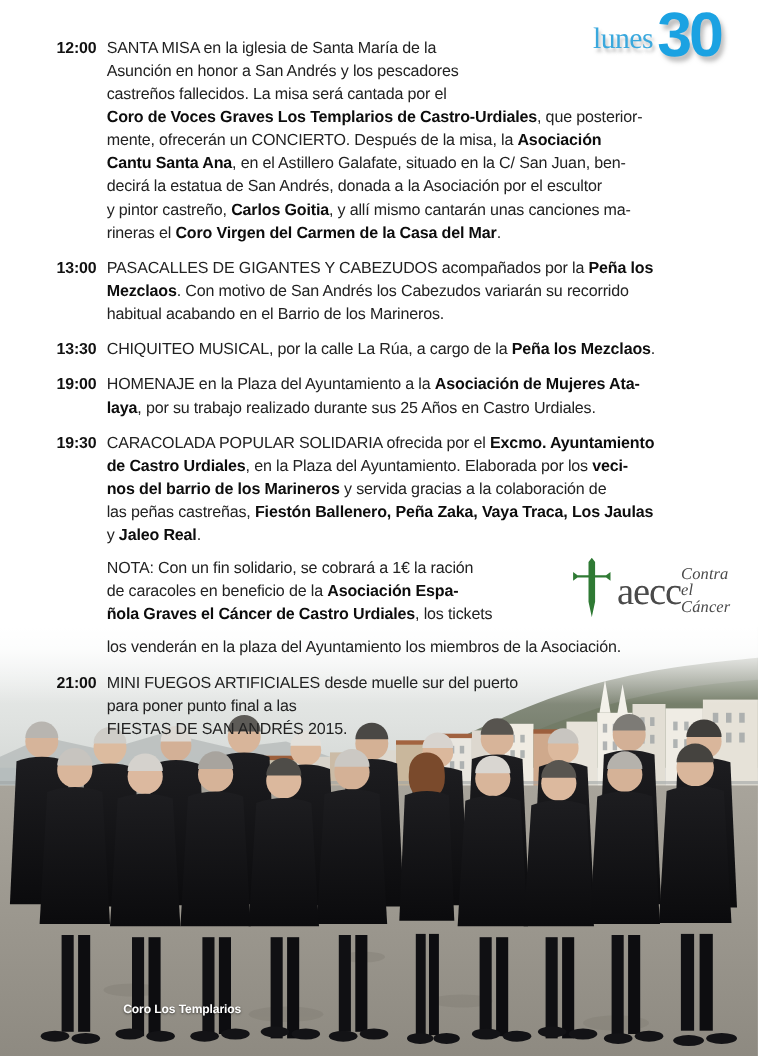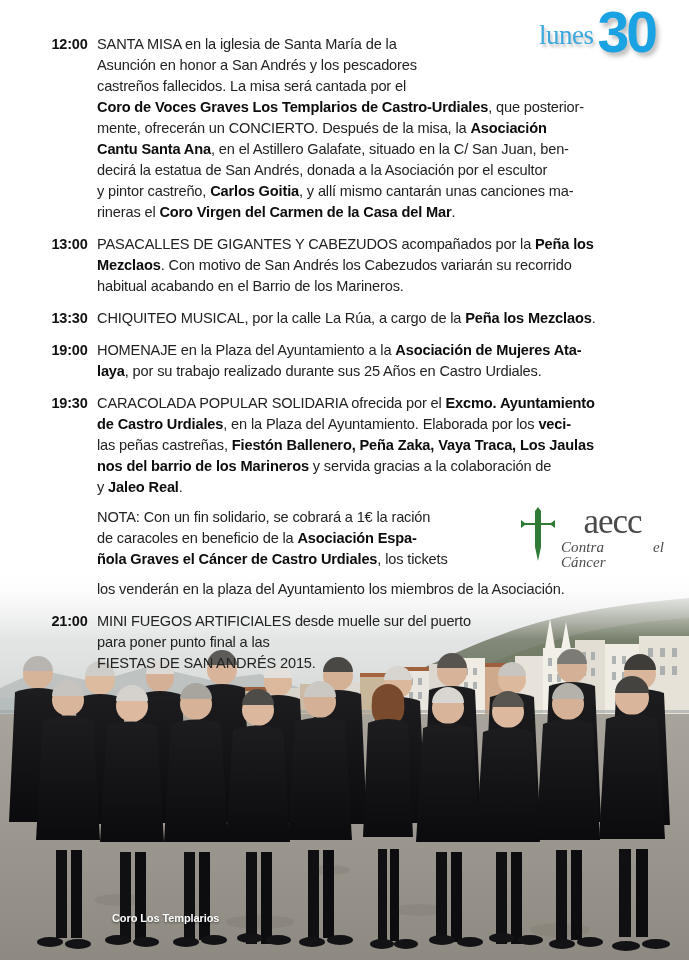--- a/index.html
+++ b/index.html
@@ -83,21 +83,21 @@
   .note-narrow{width:420px;text-align:justify;}
   .note-wide{width:100%;text-align:left;}
 
   
   .aecc{
     position:absolute;right:-6px;top:2px;
     width:145px;height:58px;
     display:flex;align-items:center;gap:4px;
   }
   .aecc-cross{flex:0 0 38px;height:54px;}
-  .aecc-text{display:flex;flex-direction:column;align-items:center;line-height:1;}
+  .aecc-text{display:flex;flex-direction:row;align-items:center;line-height:1;}
   .aecc-word{
     font-family:"Liberation Serif", serif;
     font-size:35px;font-weight:400;
     color:#4a4a4a;letter-spacing:-1px;
   }
   .aecc-sub{
     font-family:"Liberation Serif", serif;
     font-style:italic;font-size:15px;
     color:#4a4a4a;letter-spacing:.1px;margin-top:1px;
   }
@@ -164,22 +164,22 @@
         <div class="entry-body">
           <div>HOMENAJE en la Plaza del Ayuntamiento a la <b>Asociación de Mujeres Ata-</b></div>
           <div class="lastline"><b>laya</b>, por su trabajo realizado durante sus 25 Años en Castro Urdiales.</div>
         </div>
       </div>
       <div class="entry">
         <div class="entry-time">19:30</div>
         <div class="entry-body">
           <div>CARACOLADA POPULAR SOLIDARIA ofrecida por el <b>Excmo. Ayuntamiento</b></div>
           <div><b>de Castro Urdiales</b>, en la Plaza del Ayuntamiento. Elaborada por los <b>veci-</b></div>
+          <div><b>nos del barrio de los Marineros</b> y servida gracias a la colaboración de</div>
           <div>las peñas castreñas, <b>Fiestón Ballenero, Peña Zaka, Vaya Traca, Los Jaulas</b></div>
-          <div><b>nos del barrio de los Marineros</b> y servida gracias a la colaboración de</div>
           <div class="lastline">y <b>Jaleo Real</b>.</div>
           <div class="note note-narrow">
             <div>NOTA: Con un fin solidario, se cobrará a 1€ la ración</div>
             <div>de caracoles en beneficio de la <b>Asociación Espa-</b></div>
             <div class="lastline"><b>ñola Graves el Cáncer de Castro Urdiales</b>, los tickets</div>
           </div>
           <div class="note note-wide">
             <div class="lastline">los venderán en la plaza del Ayuntamiento los miembros de la Asociación.</div>
           </div>
           <div class="aecc" style="top: 115px;">

